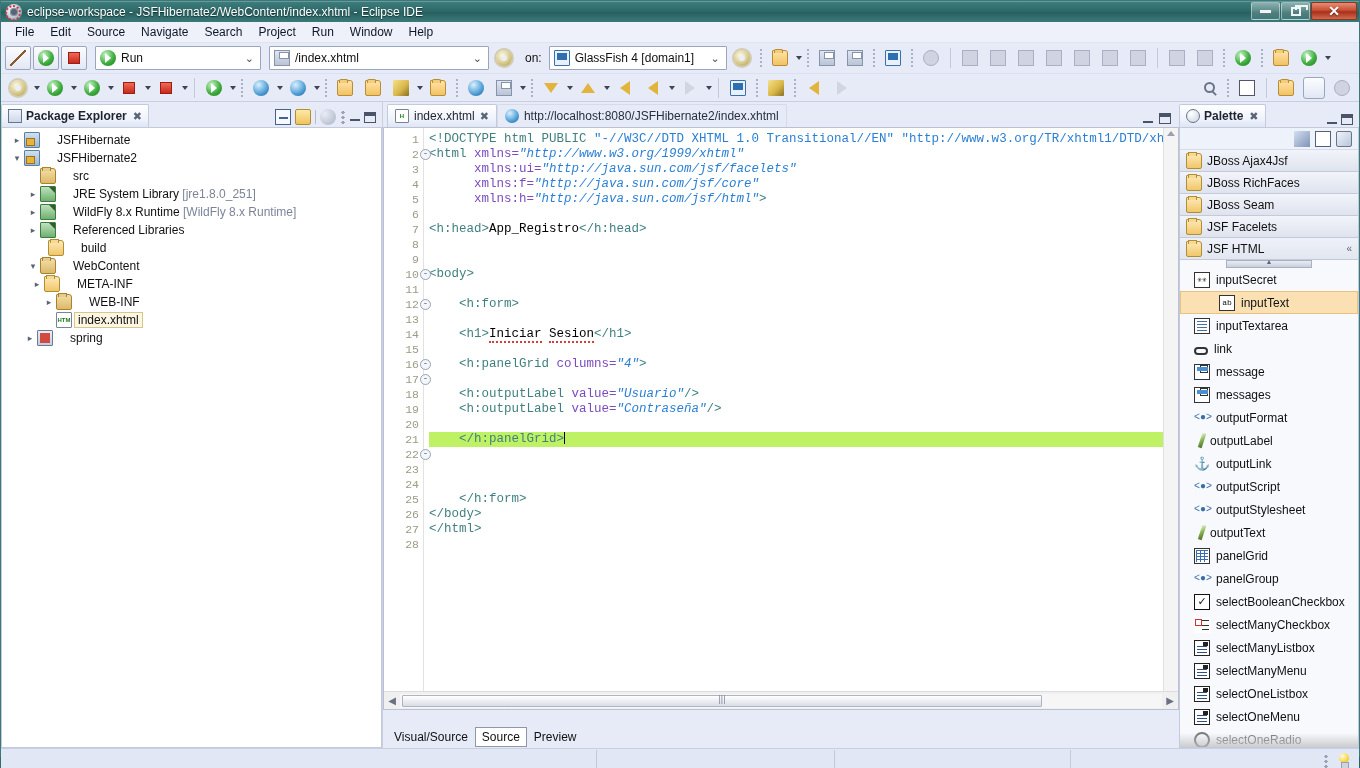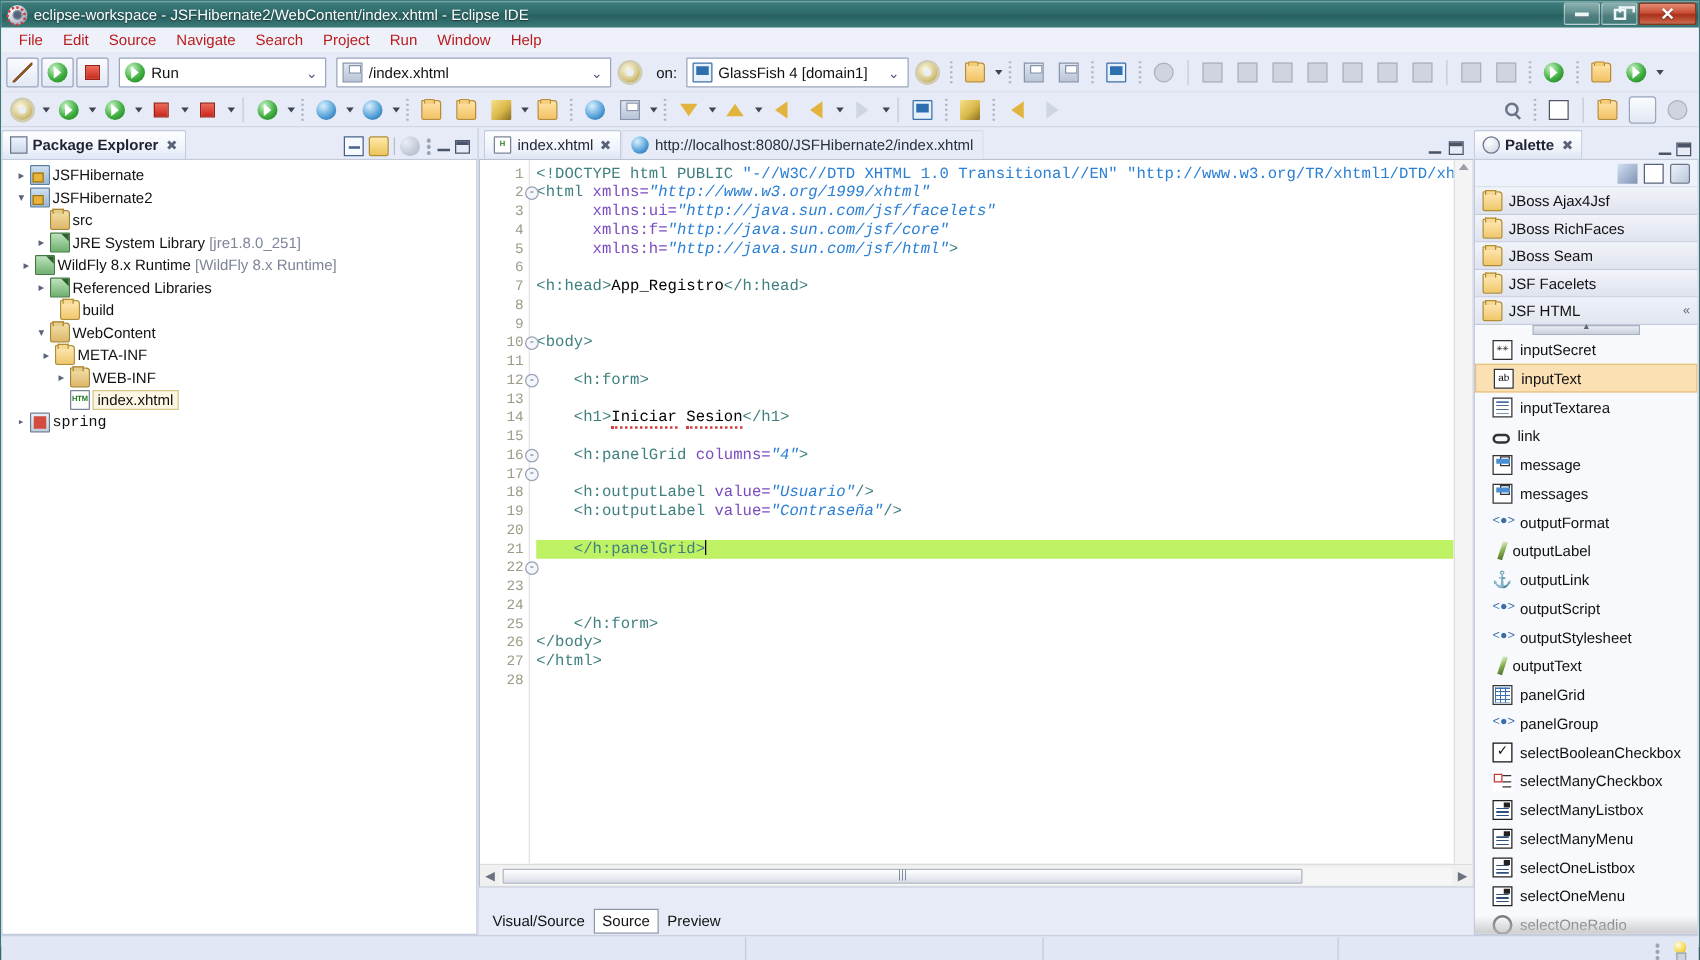--- a/index.html
+++ b/index.html
@@ -67,21 +67,21 @@
   }
   .glyph-close { color: #fff; font-size: 14px; font-weight: bold; line-height: 1; text-shadow: 0 1px 1px rgba(0,0,0,.5); }
 
   
   #menubar {
     height: 21px; display: flex; align-items: center;
     background: #eef1f9; padding-left: 6px;
     border-bottom: 1px solid #dfe4f0;
   }
   #menubar .menu-item {
-    padding: 2px 8px; font-size: 12px; color: #b91c1c; cursor: default;
+    padding: 2px 8px; font-size: 12px; color: #0f172a; cursor: default;
   }
 
   
   .toolbar {
     display: flex; align-items: center; gap: 2px;
     background: #e7ebf7; padding: 2px 4px;
   }
   #toolbar1 { height: 31px; border-bottom: 1px solid #dbe0ee; }
   #toolbar2 { height: 28px; border-bottom: 1px solid #c9cfe0; }
   .tbtn {
@@ -178,21 +178,21 @@
   .vt-max { border:1px solid #4a5468; width:12px; height:11px; }
   .vt-max::after{content:"";position:absolute;left:0;top:0;right:0;height:3px;background:#4a5468;}
   #pkg-tree {
     flex:1; background:#ffffff; border:1px solid #c2cadb; margin: 0 0 0 0;
     overflow:hidden; padding-top:3px;
   }
   .trow { height: 18px; display:flex; align-items:center; font-size:12px; color:#111; white-space:nowrap; }
   .twist { width: 14px; text-align:center; color:#5a6377; font-size:9px; flex:none; }
   .twist.open::before{content:"\25BE";}
   .twist.closed::before{content:"\25B8";}
-  .tlabel { margin-left: 2px; }
+  .tlabel { margin-left: 17px; }
   .tlabel .dim { color:#7c8598; }
   .ticon { width:16px;height:16px;flex:none;position:relative;}
   .icon-proj {
     background:linear-gradient(180deg,#cfe0f0,#9bb8d4); border:1px solid #5d7f9e; border-radius:1px;
   }
   .icon-proj::after{content:"";position:absolute;left:1px;bottom:1px;width:7px;height:6px;background:#e8b33a;border:1px solid #9a7420;}
   .icon-srcfolder { background:linear-gradient(180deg,#f2dfa8,#ddb869); border:1px solid #a8832f; border-radius:1px 3px 2px 2px;}
   .icon-srcfolder::before{content:"";position:absolute;left:1px;top:-2px;width:7px;height:3px;background:#e8cd8a;border:1px solid #a8832f;border-bottom:none;}
   .icon-lib { background:linear-gradient(180deg,#bfe2bf,#6fb06f); border:1px solid #3f7a3f; border-radius:1px;}
   .icon-lib::after{content:"";position:absolute;right:0;top:0;width:0;height:0;border-left:6px solid transparent;border-top:6px solid #2f5f2f;}
@@ -288,21 +288,21 @@
   .pcat.open { background:linear-gradient(180deg,#eef1f8 0%, #e2e6f0 100%); }
   .pcat .chev { margin-left:auto; color:#5d6678; font-size:10px; }
   .pitem {
     height:23px; display:flex; align-items:center; gap:6px; padding-left:14px;
     font-size:12px; color:#111; white-space:nowrap;
   }
   .pitem.selected { background:#fbe0b4; border:1px solid #e8c27f; }
   .pitem.faded { opacity:.55; }
   .pico { width:16px;height:16px;flex:none;position:relative;}
   .pi-inputsecret{background:#fff;border:1px solid #333;font-size:8px;text-align:center;line-height:14px;font-family:"Liberation Mono",monospace;}
-  .pi-inputtext{background:#fff;border:1px solid #333;font-size:8px;text-align:center;line-height:14px;font-family:Liberation Sans, sans-serif;}
+  .pi-inputtext{background:#fff;border:1px solid #333;font-size:8px;text-align:center;line-height:14px;font-family:Liberation Mono, monospace;margin-left:24px;}
   .pi-textarea{background:#fff;border:1px solid #333;}
   .pi-textarea::after{content:"";position:absolute;left:2px;top:2px;right:2px;bottom:2px;
     background:repeating-linear-gradient(#4a6fa5 0 1px, transparent 1px 3px);}
   .pi-link{width:14px;height:8px;margin-top:4px;border:2px solid #333;border-radius:5px;}
   .pi-message{background:#fff;border:1px solid #333;}
   .pi-message::after{content:"";position:absolute;left:2px;top:2px;width:11px;height:4px;background:#4a8fd4;}
   .pi-message::before{content:"";position:absolute;right:1px;top:0px;width:6px;height:6px;background:#fff;border:1px solid #333;}
   .pi-code{font-size:10px;color:#3a6ea8;line-height:16px;font-family:"Liberation Mono",monospace;}
   .pi-pencil{background:linear-gradient(135deg,#e9f5d8 0%, #86b04f 50%, #4d6b2c 100%);width:4px;height:15px;margin-left:6px;transform:rotate(18deg);}
   .pi-anchor{font-size:13px;line-height:16px;color:#222;}
@@ -628,21 +628,21 @@
           <div class="trow" style="padding-left: 24px;">
             <span class="twist"></span>
             <span class="ticon icon-srcfolder"></span>
             <span class="tlabel">src</span>
           </div>
           <div class="trow" style="padding-left: 24px;">
             <span class="twist closed"></span>
             <span class="ticon icon-lib"></span>
             <span class="tlabel">JRE System Library<span class="dim"> [jre1.8.0_251]</span></span>
           </div>
-          <div class="trow" style="padding-left: 12px;">
+          <div class="trow" style="padding-left: 24px;">
             <span class="twist closed"></span>
             <span class="ticon icon-lib"></span>
             <span class="tlabel">WildFly 8.x Runtime<span class="dim"> [WildFly 8.x Runtime]</span></span>
           </div>
           <div class="trow" style="padding-left: 24px;">
             <span class="twist closed"></span>
             <span class="ticon icon-lib"></span>
             <span class="tlabel">Referenced Libraries</span>
           </div>
           <div class="trow" style="padding-left: 32px;">
@@ -663,21 +663,21 @@
           <div class="trow" style="padding-left: 40px;">
             <span class="twist closed"></span>
             <span class="ticon icon-srcfolder"></span>
             <span class="tlabel">WEB-INF</span>
           </div>
           <div class="trow selected" style="padding-left: 40px;">
             <span class="twist"></span>
             <span class="ticon icon-html">HTM</span>
             <span class="tlabel">index.xhtml</span>
           </div>
-          <div class="trow" style="padding-left: 8px; font-family: Liberation Mono, monospace;">
+          <div class="trow" style="padding-left: 21px;">
             <span class="twist closed"></span>
             <span class="ticon icon-spring"></span>
             <span class="tlabel">spring</span>
           </div>
         </div>
     </div>
 
     <div id="editor-area">
       <div id="editor-tabrow">
         <div class="etab">

